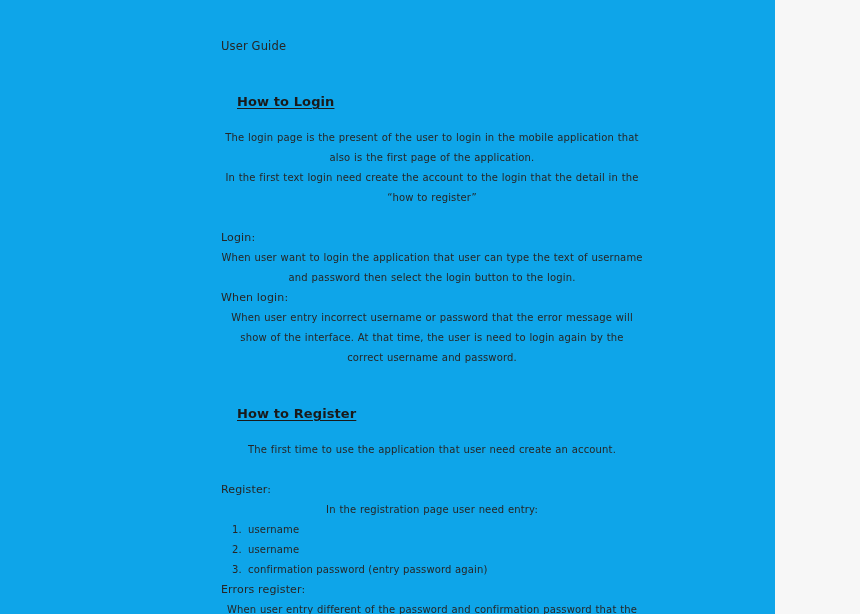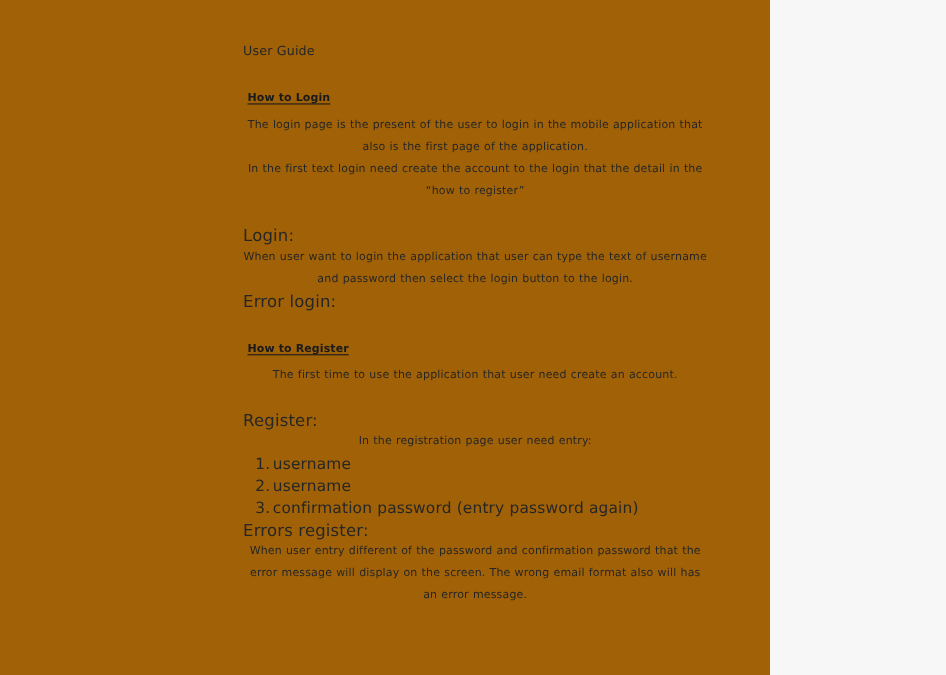--- a/index.html
+++ b/index.html
@@ -10,23 +10,23 @@
   body {
     width: 860px;
     height: 614px;
     background: #f7f7f7;
     font-family: "DejaVu Sans", sans-serif;
     color: #262626;
     overflow: hidden;
   }
   .page {
     position: relative;
-    width: 700px;
+    width: 775px;
     height: 614px;
-    background: #a16207;
+    background: #0ea5e9;
     box-sizing: border-box;
   }
   .content {
     position: absolute;
     left: 221px;
     top: 36px;
     width: 422px;
   }
   .doc-title {
     font-size: 11.5px;
@@ -34,56 +34,56 @@
     letter-spacing: 0.15px;
     color: #262626;
     margin: 0;
   }
   .spacer-line {
     height: 20px;
     line-height: 20px;
     font-size: 11.5px;
   }
   .section-heading {
-    font-size: 10px;
+    font-size: 13px;
     line-height: 20px;
     font-weight: bold;
     text-decoration: underline;
     text-underline-offset: 2px;
     letter-spacing: 0.1px;
     color: #1a1a1a;
-    margin: 4px;
+    margin: 16px;
     display: block;
   }
   .heading-wrap {
     line-height: 20px;
   }
   .para {
     font-size: 10px;
     line-height: 20px;
     letter-spacing: 0.15px;
     color: #262626;
     margin: 0;
     text-align: center;
     word-spacing: 0.4px;
   }
   .label-line {
-    font-size: 15px;
+    font-size: 11px;
     line-height: 20px;
     letter-spacing: 0.15px;
     color: #262626;
     margin: 0;
   }
   ol.entry-list {
     margin: 0;
     padding: 0;
     list-style: none;
   }
   ol.entry-list li {
-    font-size: 14px;
+    font-size: 10px;
     line-height: 20px;
     letter-spacing: 0.15px;
     color: #262626;
     margin: 0;
     padding: 0;
     position: relative;
   }
   ol.entry-list li .num {
     display: inline-block;
     width: 27px;
@@ -109,21 +109,22 @@
     </div>
 
     <p class="para">The login page is the present of the user to login in the mobile application that also is the first page of the application.</p>
     <p class="para">In the first text login need create the account to the login that the detail in the “how to register”</p>
 
     <div class="spacer-line">&nbsp;</div>
 
     <p class="label-line">Login:</p>
     <p class="para">When user want to login the application that user can type the text of username and password then select the login button to the login.</p>
 
-    <p class="label-line">Error login:</p>
+    <p class="label-line">When login:</p>
+    <p class="para">When user entry incorrect username or password that the error message will show of the interface. At that time, the user is need to login again by the correct username and password.</p>
 
     <div class="spacer-line">&nbsp;</div>
 
     <div class="heading-wrap">
       <span class="section-heading">How to Register</span>
     </div>
 
     <p class="para">The first time to use the application that user need create an account.</p>
 
     <div class="spacer-line">&nbsp;</div>

